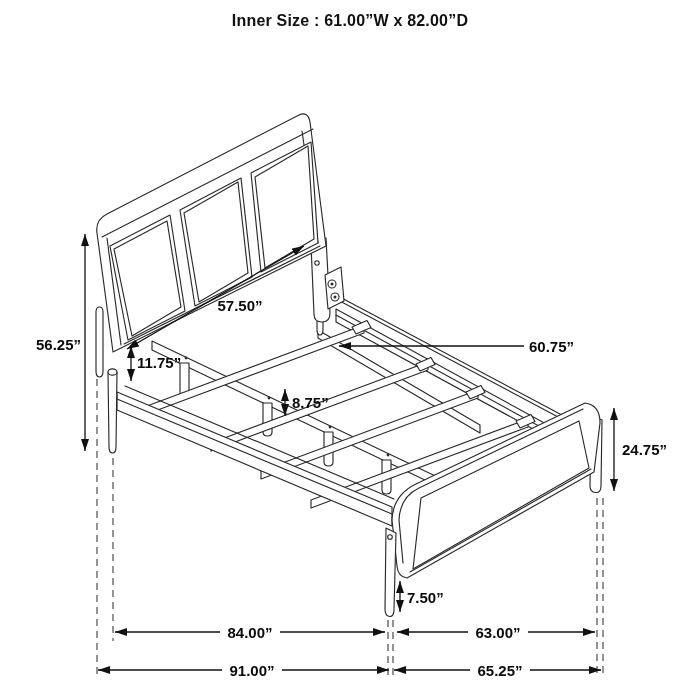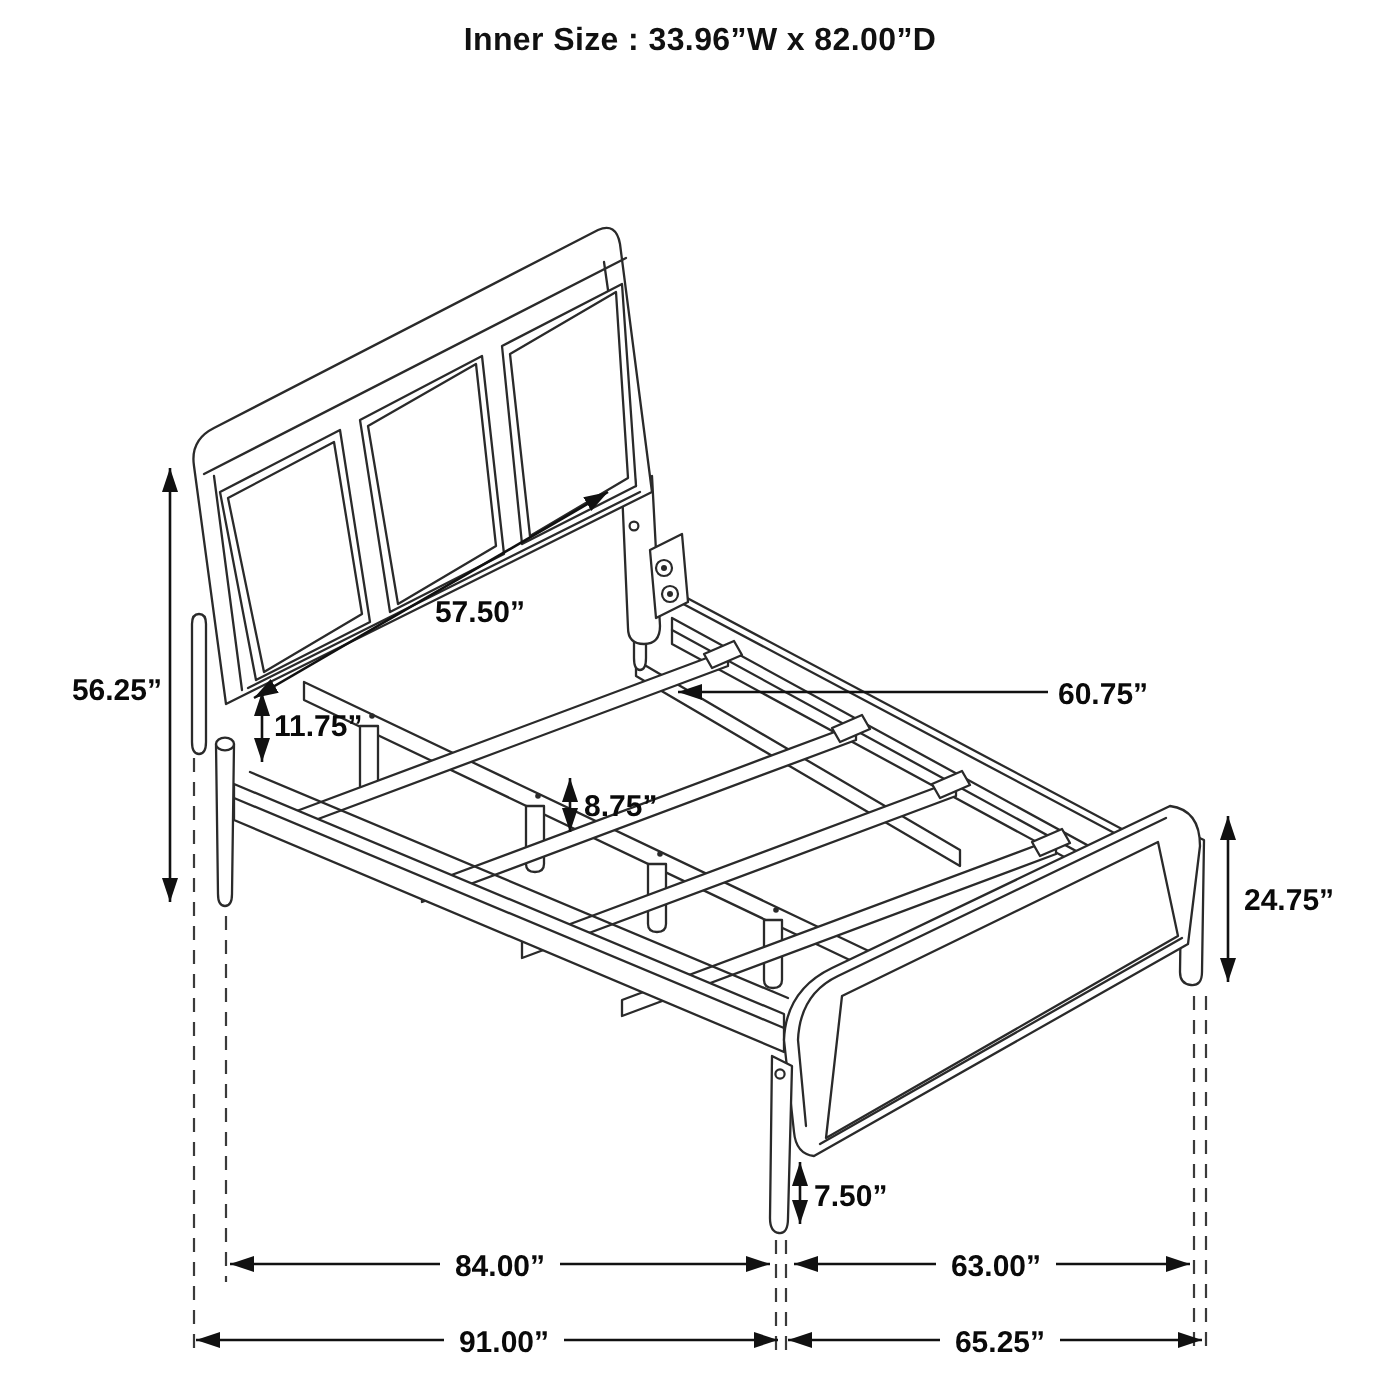--- a/index.html
+++ b/index.html
@@ -14,21 +14,21 @@
   .dim{fill:none;stroke:#111;stroke-width:1.3;}
   .dt{font:700 15px "Liberation Sans",sans-serif;fill:#0a0a0a;}
   .hole{fill:#fff;stroke:#2a2a2a;stroke-width:1.1;}
   .dot{fill:#2a2a2a;stroke:none;}
 </style>
 </head>
 <body>
 
 <div class="stage">
 
-  <div class="title">Inner Size : 33.96”W x 82.00”D</div>
+  <div class="title">Inner Size : 61.00”W x 82.00”D</div>
 
   <svg width="700" height="700" viewBox="0 0 700 700">
     <defs>
       <marker id="aE" markerWidth="13" markerHeight="9" refX="12" refY="4.5" orient="auto" markerUnits="userSpaceOnUse">
         <path d="M0,0.5 L12,4.5 L0,8.5 Z" fill="#111"></path>
       </marker>
       <marker id="aS" markerWidth="13" markerHeight="9" refX="1" refY="4.5" orient="auto" markerUnits="userSpaceOnUse">
         <path d="M13,0.5 L1,4.5 L13,8.5 Z" fill="#111"></path>
       </marker>
     </defs>

